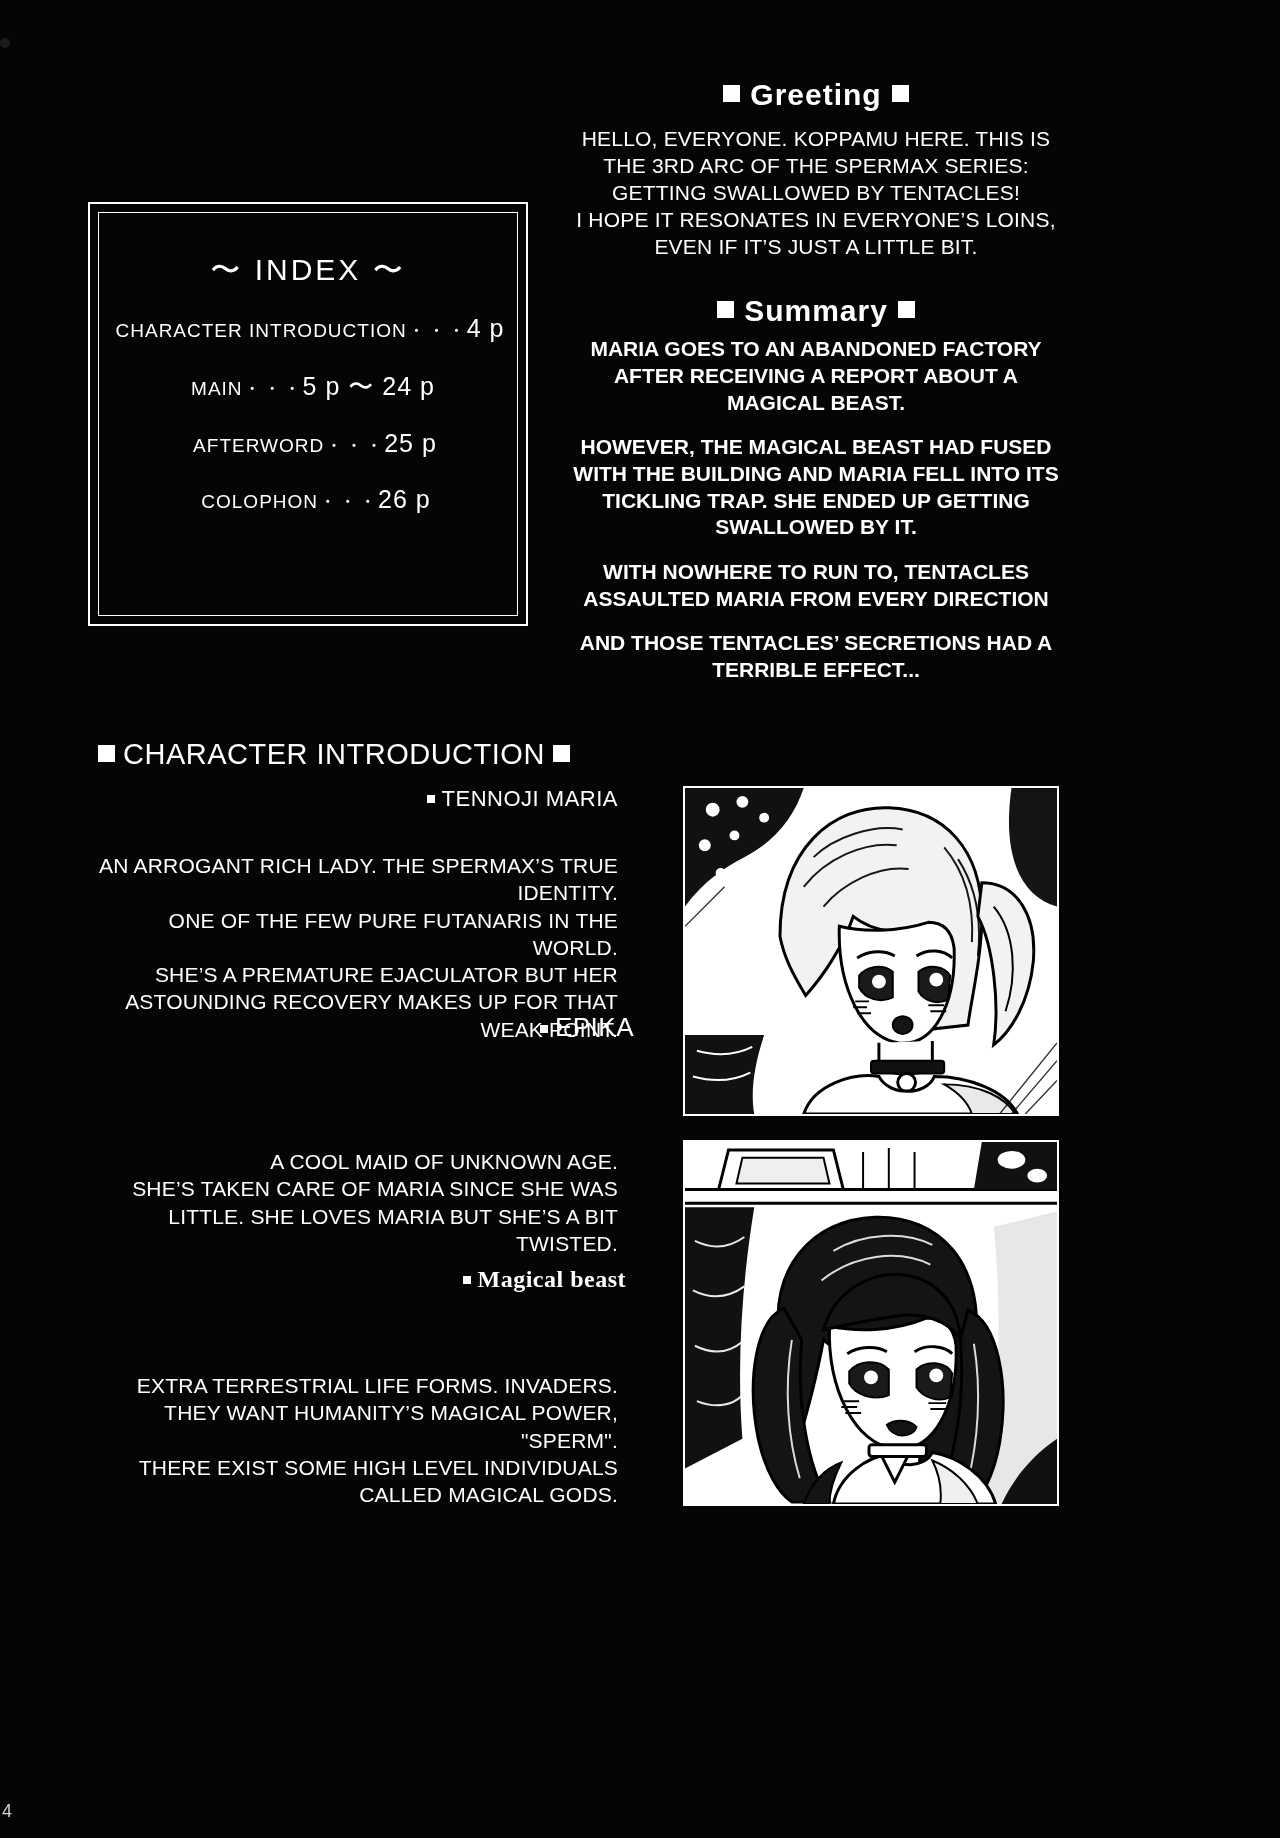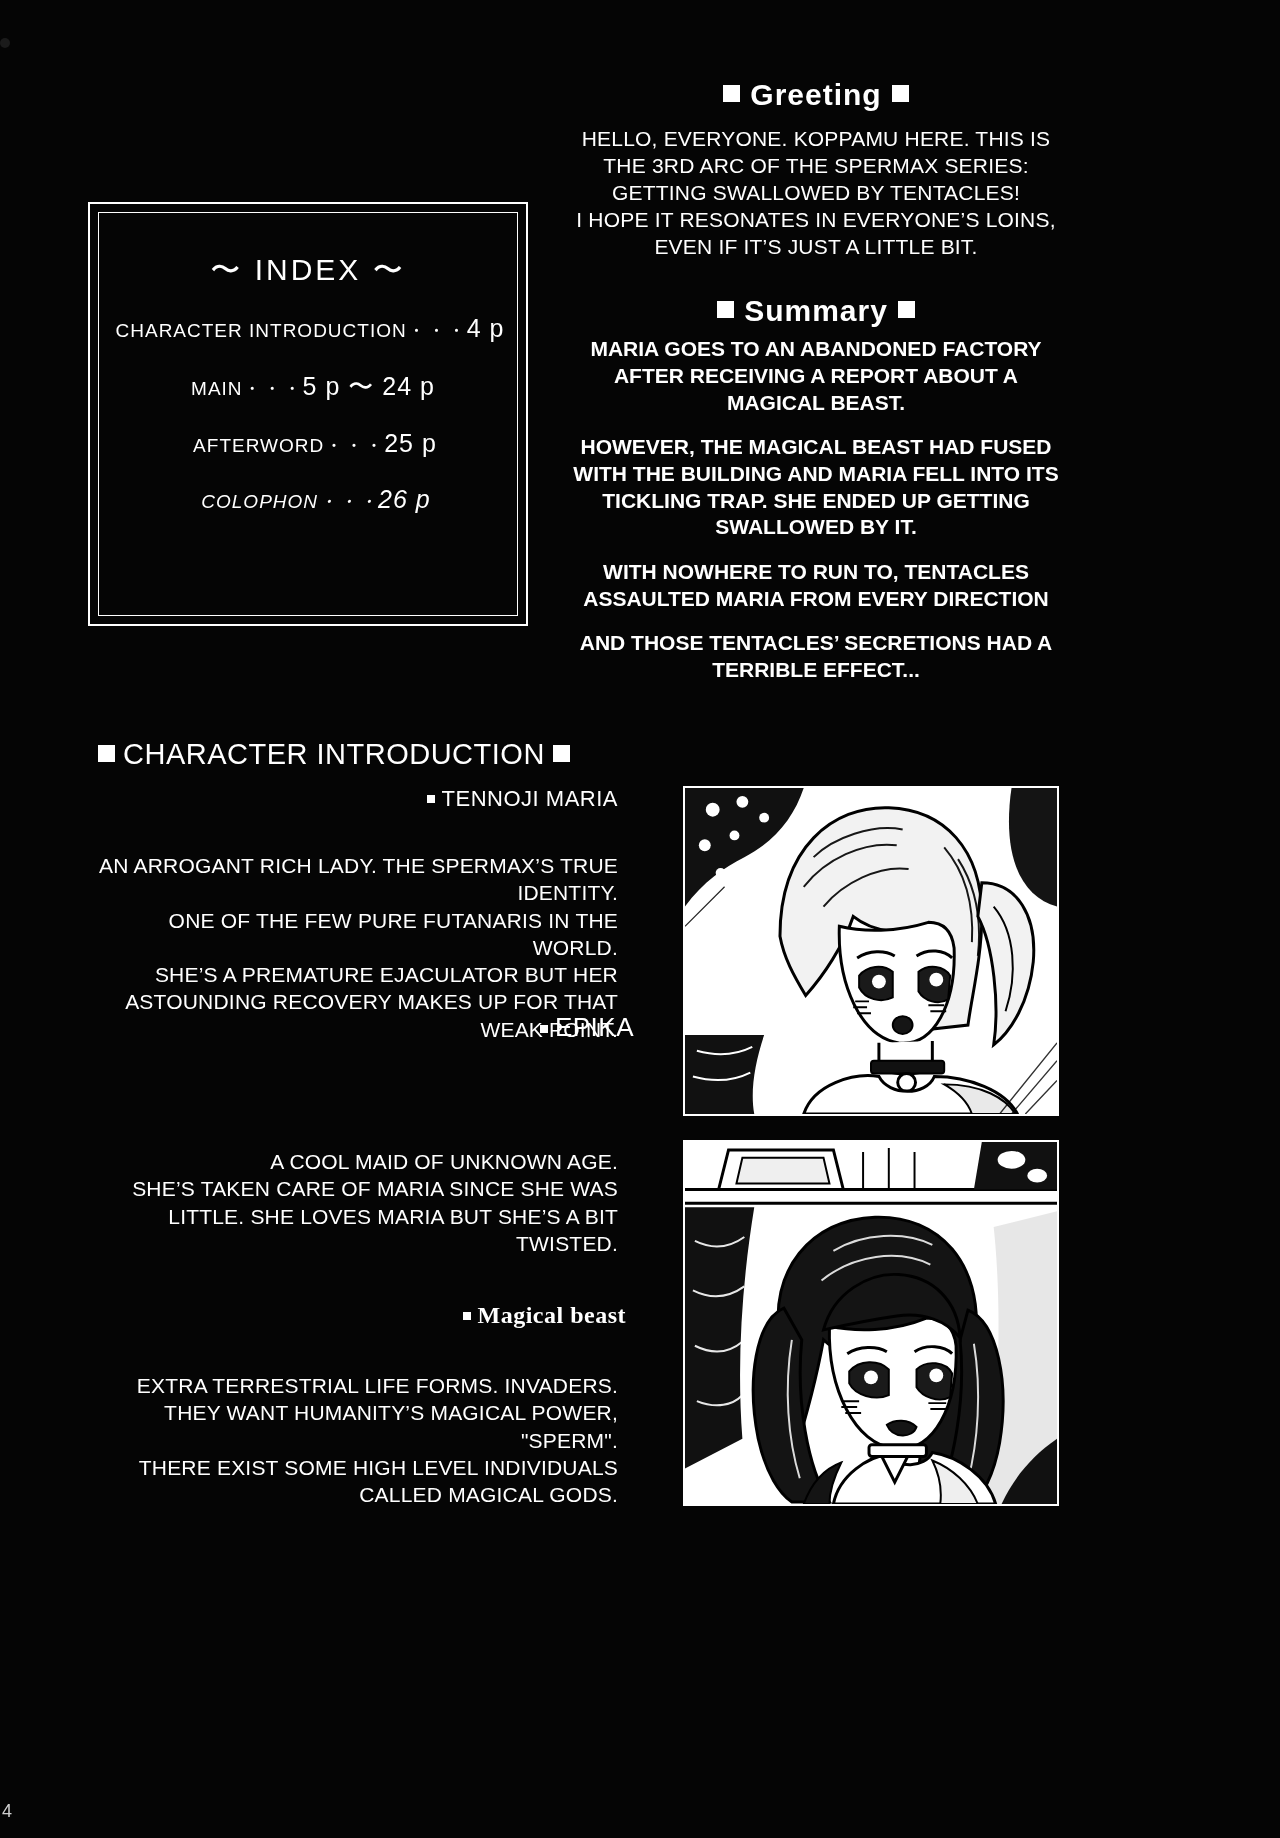--- a/index.html
+++ b/index.html
@@ -70,21 +70,21 @@
     font-size: 19px;
     letter-spacing: 1px;
   }
   .index-page {
     font-size: 25px;
     letter-spacing: 1px;
   }
   .index-row.r1 { margin-left: 4px; }
   .index-row.r2 { margin-left: 10px; }
   .index-row.r3 { margin-left: 14px; }
-  .index-row.r4 { margin-left: 16px; font-style: italic; }
+  .index-row.r4 { margin-left: 16px; }
 
   
   .right-col {
     position: absolute;
     left: 566px;
     top: 78px;
     width: 500px;
     text-align: center;
   }
   .sec-head {
@@ -148,21 +148,21 @@
     font-size: 21px;
     line-height: 1.30;
     margin: 0;
     letter-spacing: 0.2px;
   }
 
   .name-maria { top: 786px; }
   .desc-maria { top: 852px; }
   .name-epika { top: 1012px; left: 104px; }
   .desc-epika { top: 1148px; }
-  .name-beast { top: 1302px; left: 96px; }
+  .name-beast { top: 1266px; left: 96px; }
   .desc-beast { top: 1372px; }
 
   .name-epika .char-name { font-size: 26px; }
   .name-beast .char-name { font-size: 24px; font-family: "Liberation Serif", serif; font-weight: bold; }
 
   
   .panel {
     position: absolute;
     border: 2px solid #ffffff;
     box-sizing: border-box;

